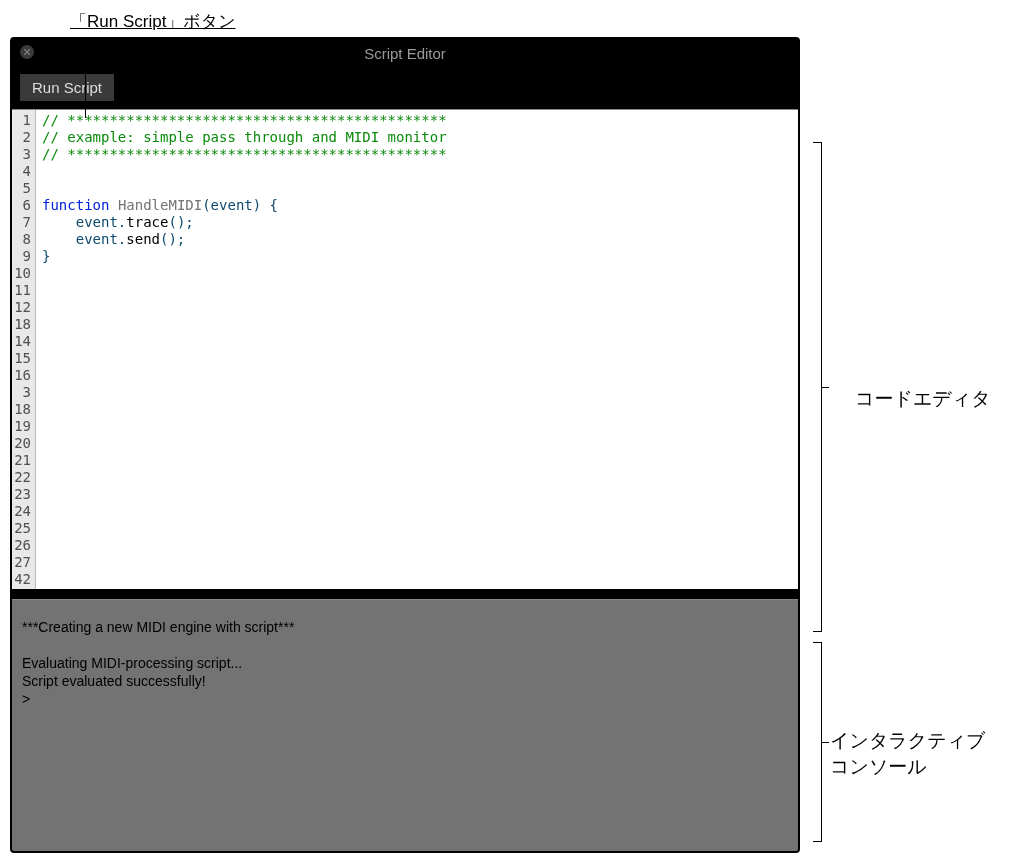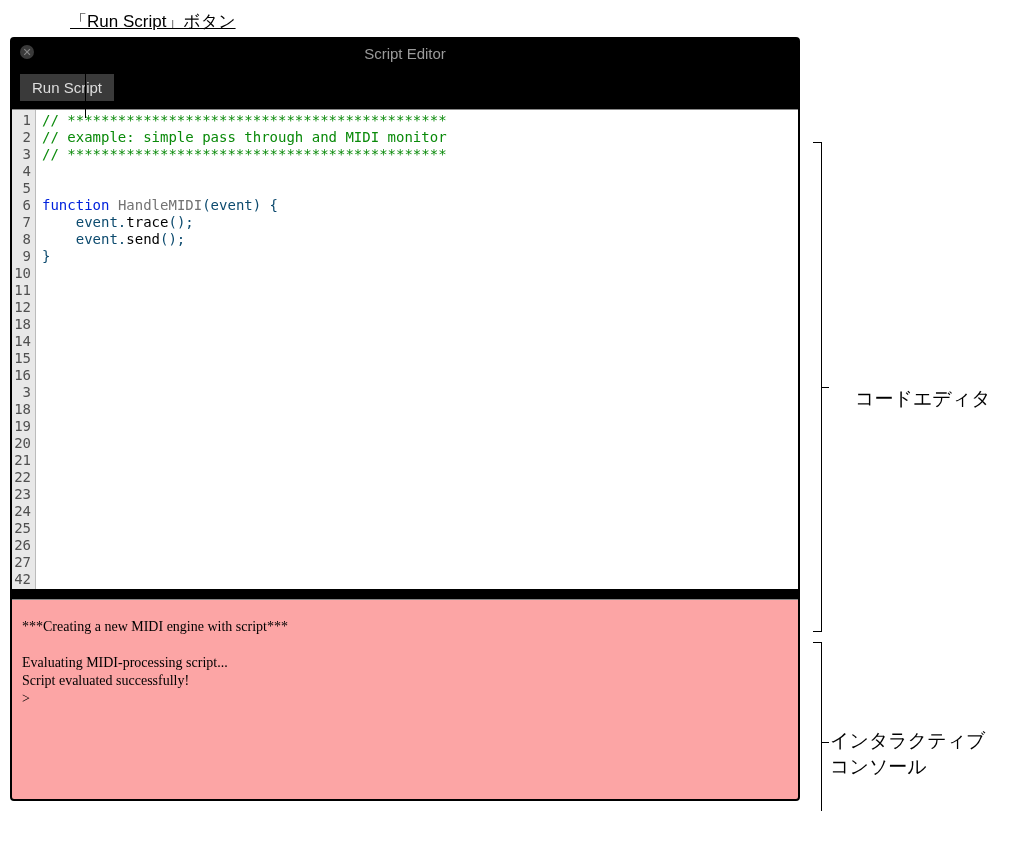--- a/index.html
+++ b/index.html
@@ -109,27 +109,27 @@
     .tok-comment { color: #0a8a0a; }
     .tok-keyword { color: #0022dd; }
     .tok-funcname { color: #737373; }
     .tok-method { color: #000000; }
     .tok-plain { color: #0c4a6e; }
     .divider {
       height: 10px;
       background: #000;
     }
     .console {
-      background: #fca5a5;
+      background: #737373;
       padding: 18px 10px;
-      font-family: Liberation Serif, serif;
+      font-family: Liberation Sans, sans-serif;
       font-size: 14px;
       line-height: 18px;
       color: #000;
-      height: 200px;
+      height: 252px;
       white-space: pre;
       border-top: 1px solid #888;
     }
     .right-annotations {
       position: absolute;
       left: 800px;
       top: 60px;
     }
     .bracket {
       position: absolute;

